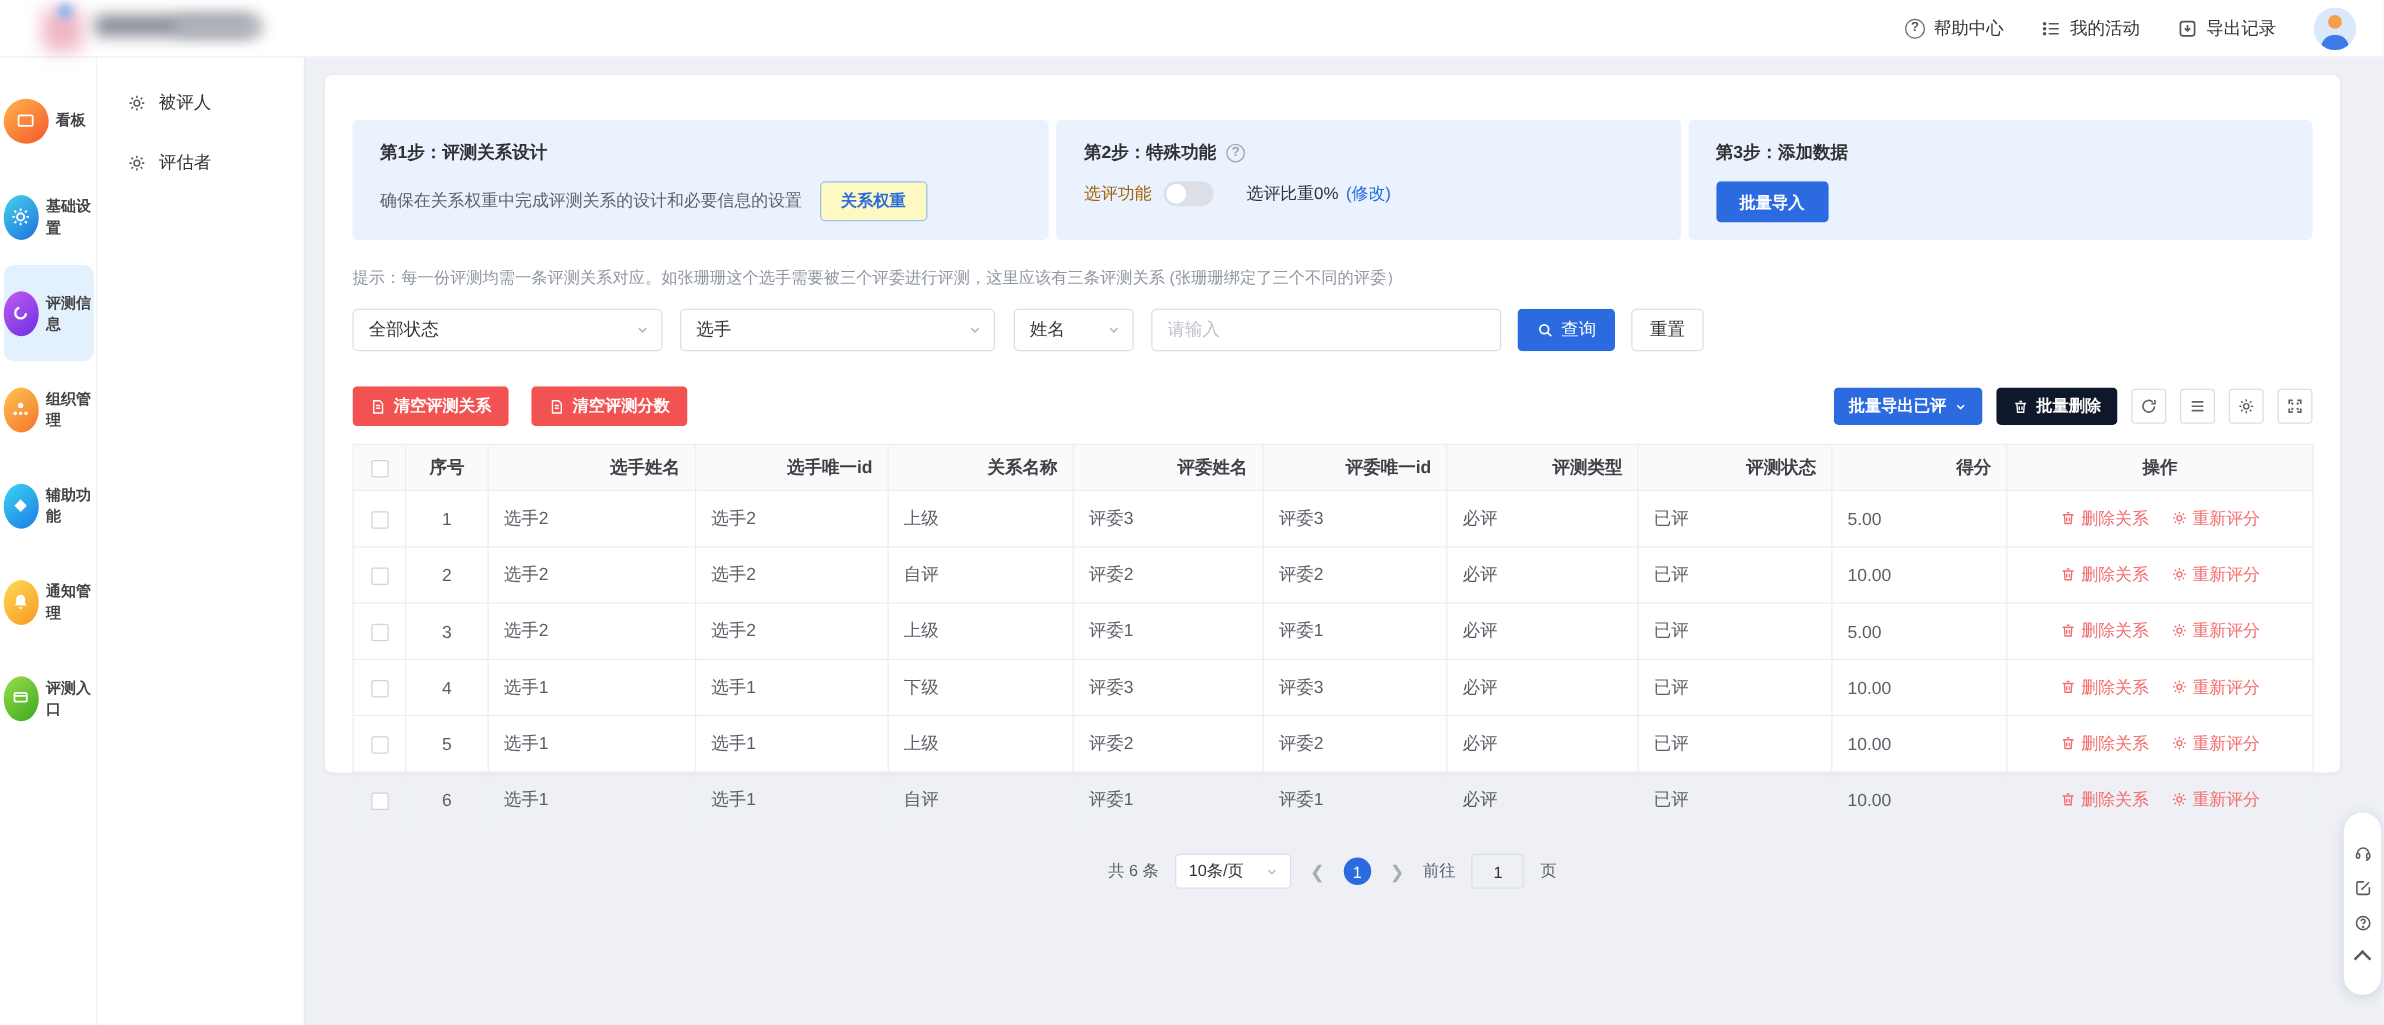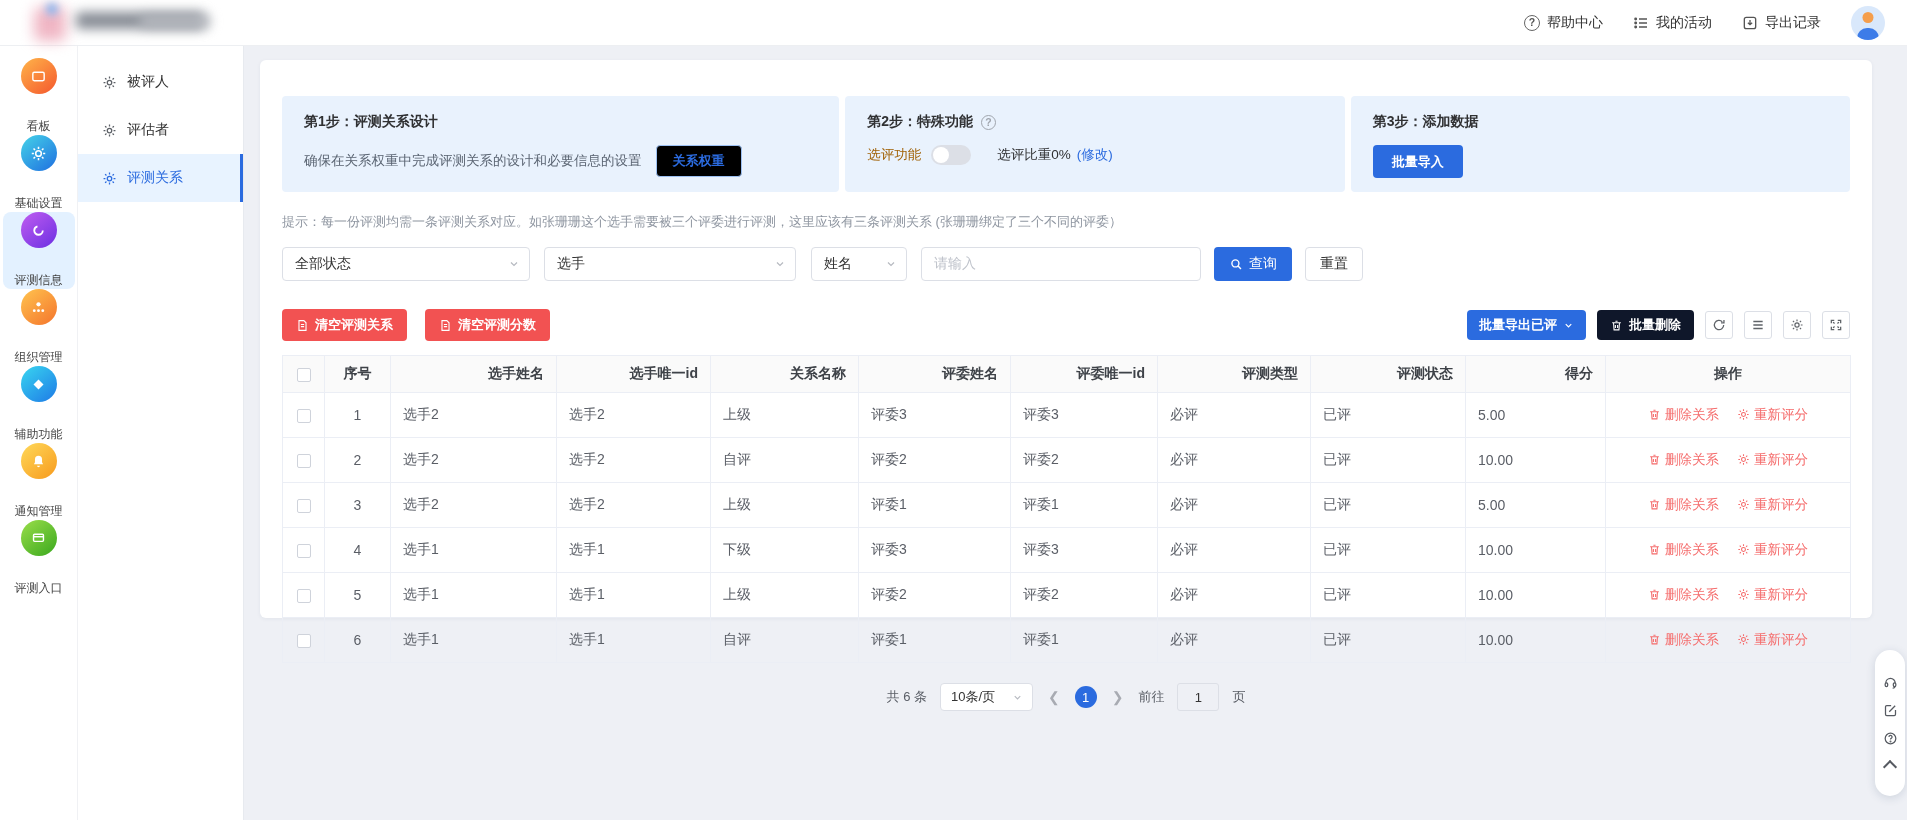--- a/index.html
+++ b/index.html
@@ -34,22 +34,22 @@
   .qmark.light { border-color:#a0a5ad; color:#a0a5ad; width:15px; height:15px; }
   .avatar { width:34px; height:34px; border-radius:50%; background:#d9e8fb; position:relative; overflow:hidden; cursor:pointer; }
   .avatar .head { position:absolute; top:6px; left:50%; transform:translateX(-50%); width:11px; height:11px; border-radius:50%; background:#f59e4b; }
   .avatar .trunk { position:absolute; bottom:-3px; left:50%; transform:translateX(-50%); width:22px; height:15px; border-radius:10px 10px 0 0; background:#3d7ce8; }
 
   
   .icon-rail {
     position:absolute; top:46px; left:0; bottom:0; width:78px;
     background:#fff; border-right:1px solid #f0f1f4; z-index:10; padding-top:12px;
   }
-  .rail-item { width:72px; margin:0 auto; height:77px; display:flex; flex-direction:column;
-    align-items:center; justify-content:space-between; gap:6px; cursor:pointer; border-radius:8px; }
+  .rail-item { width:72px; margin:0 auto; height:77px; display:flex; flex-direction:row;
+    align-items:center; justify-content:flex-start; gap:6px; cursor:pointer; border-radius:8px;font-weight:bold; }
   .rail-item.active { background:#e3f1ff; }
   .rail-label { font-size:12px; color:#444; }
   .rail-icon { width:36px; height:36px; border-radius:50%; display:flex; align-items:center; justify-content:center; color:#fff; }
   .rail-icon svg { width:17px; height:17px; }
   .ri-kanban  { background:linear-gradient(140deg,#ffb54a,#f4572d); }
   .ri-base    { background:linear-gradient(140deg,#45d3e8,#1f6fe0); }
   .ri-eval    { background:linear-gradient(140deg,#c05df0,#6c2fe2); }
   .ri-org     { background:linear-gradient(140deg,#ffc44f,#f4742c); }
   .ri-aux     { background:linear-gradient(140deg,#39d6f0,#1e7ae6); }
   .ri-notify  { background:linear-gradient(140deg,#ffd95a,#f79a1d); }
@@ -77,21 +77,21 @@
   .banner { display:flex; gap:6px; height:96px; }
   .panel { background:#e9f2fd; border-radius:4px; padding:17px 22px 0; }
   .panel.p1 { width:558px; }
   .panel.p2 { width:500px; }
   .panel.p3 { width:500px; }
   .panel-title { font-size:14px; font-weight:bold; color:#303133; display:flex; align-items:center; gap:8px; }
   .panel-row { margin-top:14px; display:flex; align-items:center; }
   .panel-desc { font-size:13.5px; color:#5a6472; }
   .btn { display:inline-flex; align-items:center; justify-content:center; gap:6px;
     border-radius:4px; cursor:pointer; font-size:13px; white-space:nowrap; border:1px solid transparent; }
-  .btn-weight { margin-left:14px; height:32px; padding:0 16px; background:#000000;
+  .btn-weight { margin-left:14px; height:32px; padding:0 16px; background:#fef9c3;
     border:1px solid #9cc0f2; color:#2b6bdf; font-weight:bold; }
   .btn-import { height:33px; padding:10px 18px; background:#2b6bdf; color:#fff; font-weight:bold; }
   .muted { color:#a16207; font-size:13.5px; }
   .toggle { width:40px; height:20px; border-radius:10px; background:#dcdfe6; position:relative; margin:0 26px 0 10px; cursor:pointer; flex:none; }
   .toggle::after { content:""; position:absolute; left:2px; top:2px; width:16px; height:16px; border-radius:50%; background:#fff; }
   .ratio-text { font-size:13.5px; color:#303133; }
   .modify-link { color:#2b6bdf; font-size:13.5px; margin-left:6px; cursor:pointer; }
 
   
   .tip { margin-top:21px; font-size:13px; color:#8f96a1; }
@@ -262,27 +262,20 @@
         <path d="M12 2.5v3M12 18.5v3M2.5 12h3M18.5 12h3M5 5l2.1 2.1M16.9 16.9L19 19M5 19l2.1-2.1M16.9 7.1L19 5"></path>
       </svg>
     <span>被评人</span>
   </div>
   <div class="submenu-item">
     <svg viewBox="0 0 24 24" fill="none" stroke="currentColor" stroke-width="2">
         <circle cx="12" cy="12" r="3.6"></circle>
         <path d="M12 2.5v3M12 18.5v3M2.5 12h3M18.5 12h3M5 5l2.1 2.1M16.9 16.9L19 19M5 19l2.1-2.1M16.9 7.1L19 5"></path>
       </svg>
     <span>评估者</span>
-  </div>
-  <div class="submenu-item active">
-    <svg viewBox="0 0 24 24" fill="none" stroke="currentColor" stroke-width="2">
-        <circle cx="12" cy="12" r="3.6"></circle>
-        <path d="M12 2.5v3M12 18.5v3M2.5 12h3M18.5 12h3M5 5l2.1 2.1M16.9 16.9L19 19M5 19l2.1-2.1M16.9 7.1L19 5"></path>
-      </svg>
-    <span>评测关系</span>
   </div>
 </div>
 
 <div class="card">
 
   <div class="banner">
     <div class="panel p1">
       <div class="panel-title">第1步：评测关系设计</div>
       <div class="panel-row">
         <span class="panel-desc">确保在关系权重中完成评测关系的设计和必要信息的设置</span>

